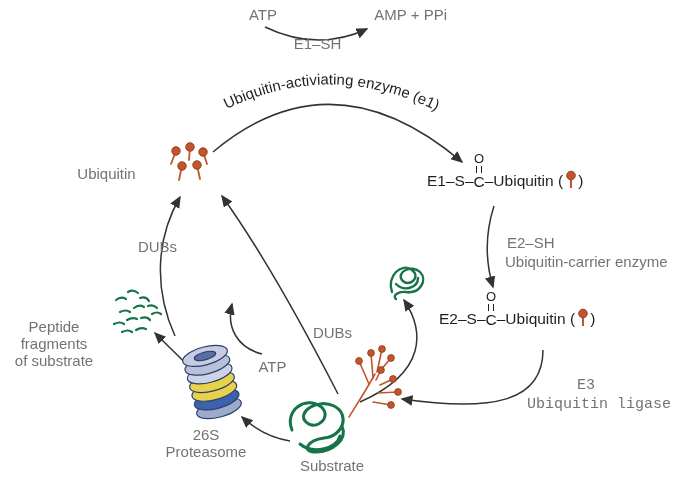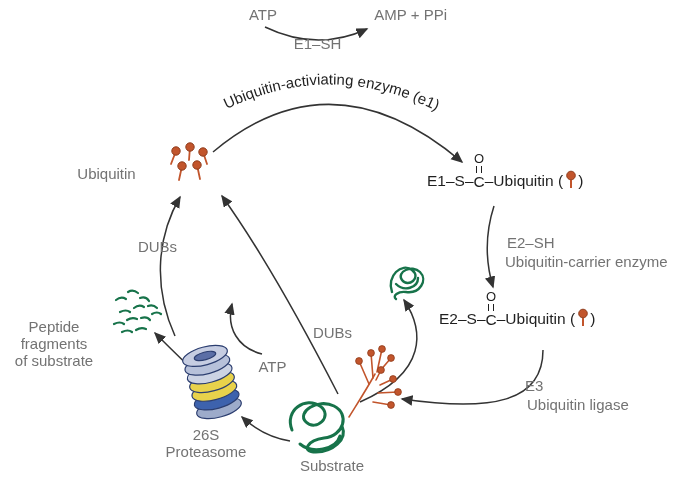--- a/index.html
+++ b/index.html
@@ -117,22 +117,22 @@
   <div class="lbl" style="left:150px; top:426px; width:112px;">26S</div>
   <div class="lbl" style="left:150px; top:443px; width:112px;text-align:center;">Proteasome</div>
   <div class="lbl" style="left:6px; top:318px; width:96px;">Peptide</div>
   <div class="lbl" style="left:6px; top:335px; width:96px;">fragments</div>
   <div class="lbl" style="left:6px; top:352px; width:96px;">of substrate</div>
   <div class="lbl" style="left:288px; top:457px; width:88px;">
     <span class="underline">Substrate</span>
   </div>
   <div class="lbl left" style="left:507px; top:234px;">E2–SH</div>
   <div class="lbl left" style="left:505px; top:253px;">Ubiquitin-carrier enzyme</div>
-  <div class="lbl left" style="left:525px; top:377px;">E3</div>
-  <div class="lbl left" style="left:527px; top:396px;">Ubiquitin ligase</div>
+  <div class="lbl left" style="left:577px; top:377px;font-family:Liberation Mono, monospace;">E3</div>
+  <div class="lbl left" style="left:527px; top:396px;font-family:Liberation Mono, monospace;">Ubiquitin ligase</div>
 
   <div class="conjugate" style="left:427px; top:152px;">
     <span>E1–S–</span>
     <span class="c-col">
       <span class="o">O</span>
       <span class="dbond"></span>
       <span>C</span>
     </span>
     <span>–Ubiquitin (</span>
     <svg class="lolli" width="12" height="19">

